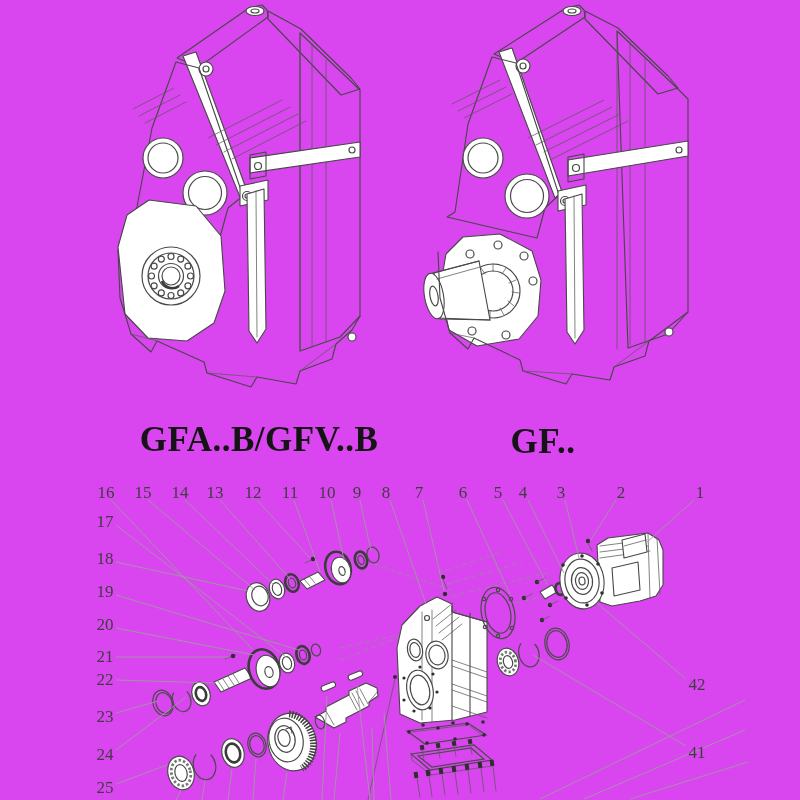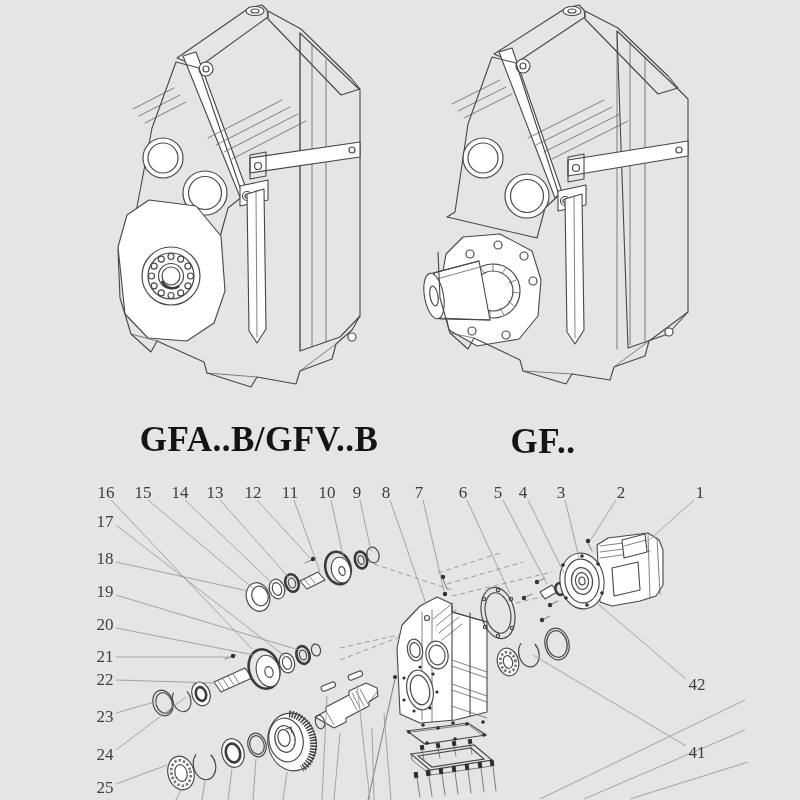--- a/index.html
+++ b/index.html
@@ -1,16 +1,16 @@
 <!DOCTYPE html>
 <html><head>
 <meta charset="utf-8">
 <style>
   html,body{margin:0;padding:0;background:#ffffff;}
-  .page{position:relative;width:800px;height:800px;background:#e5e5e5;overflow:hidden;
+  .page{position:relative;width:800px;height:800px;background:#d946ef;overflow:hidden;
         font-family:"Liberation Serif",serif;}
   svg{display:block}
   
   .ln   {fill:none;stroke:#474747;stroke-width:1.1;stroke-linejoin:round;stroke-linecap:round;}
   .lnw  {fill:#ffffff;stroke:#474747;stroke-width:1.1;stroke-linejoin:round;}
   .thin {fill:none;stroke:#5a5a5a;stroke-width:0.75;stroke-linecap:round;}
   .ring {fill:#ffffff;stroke:#4a4a4a;stroke-width:1.2;}
   .ringo{fill:none;stroke:#4a4a4a;stroke-width:1.2;}
   .ringd{fill:none;stroke:#3b3b3b;stroke-width:2.6;}
   .teeth{fill:none;stroke:#434343;stroke-width:7;stroke-dasharray:1.6 1.3;}

